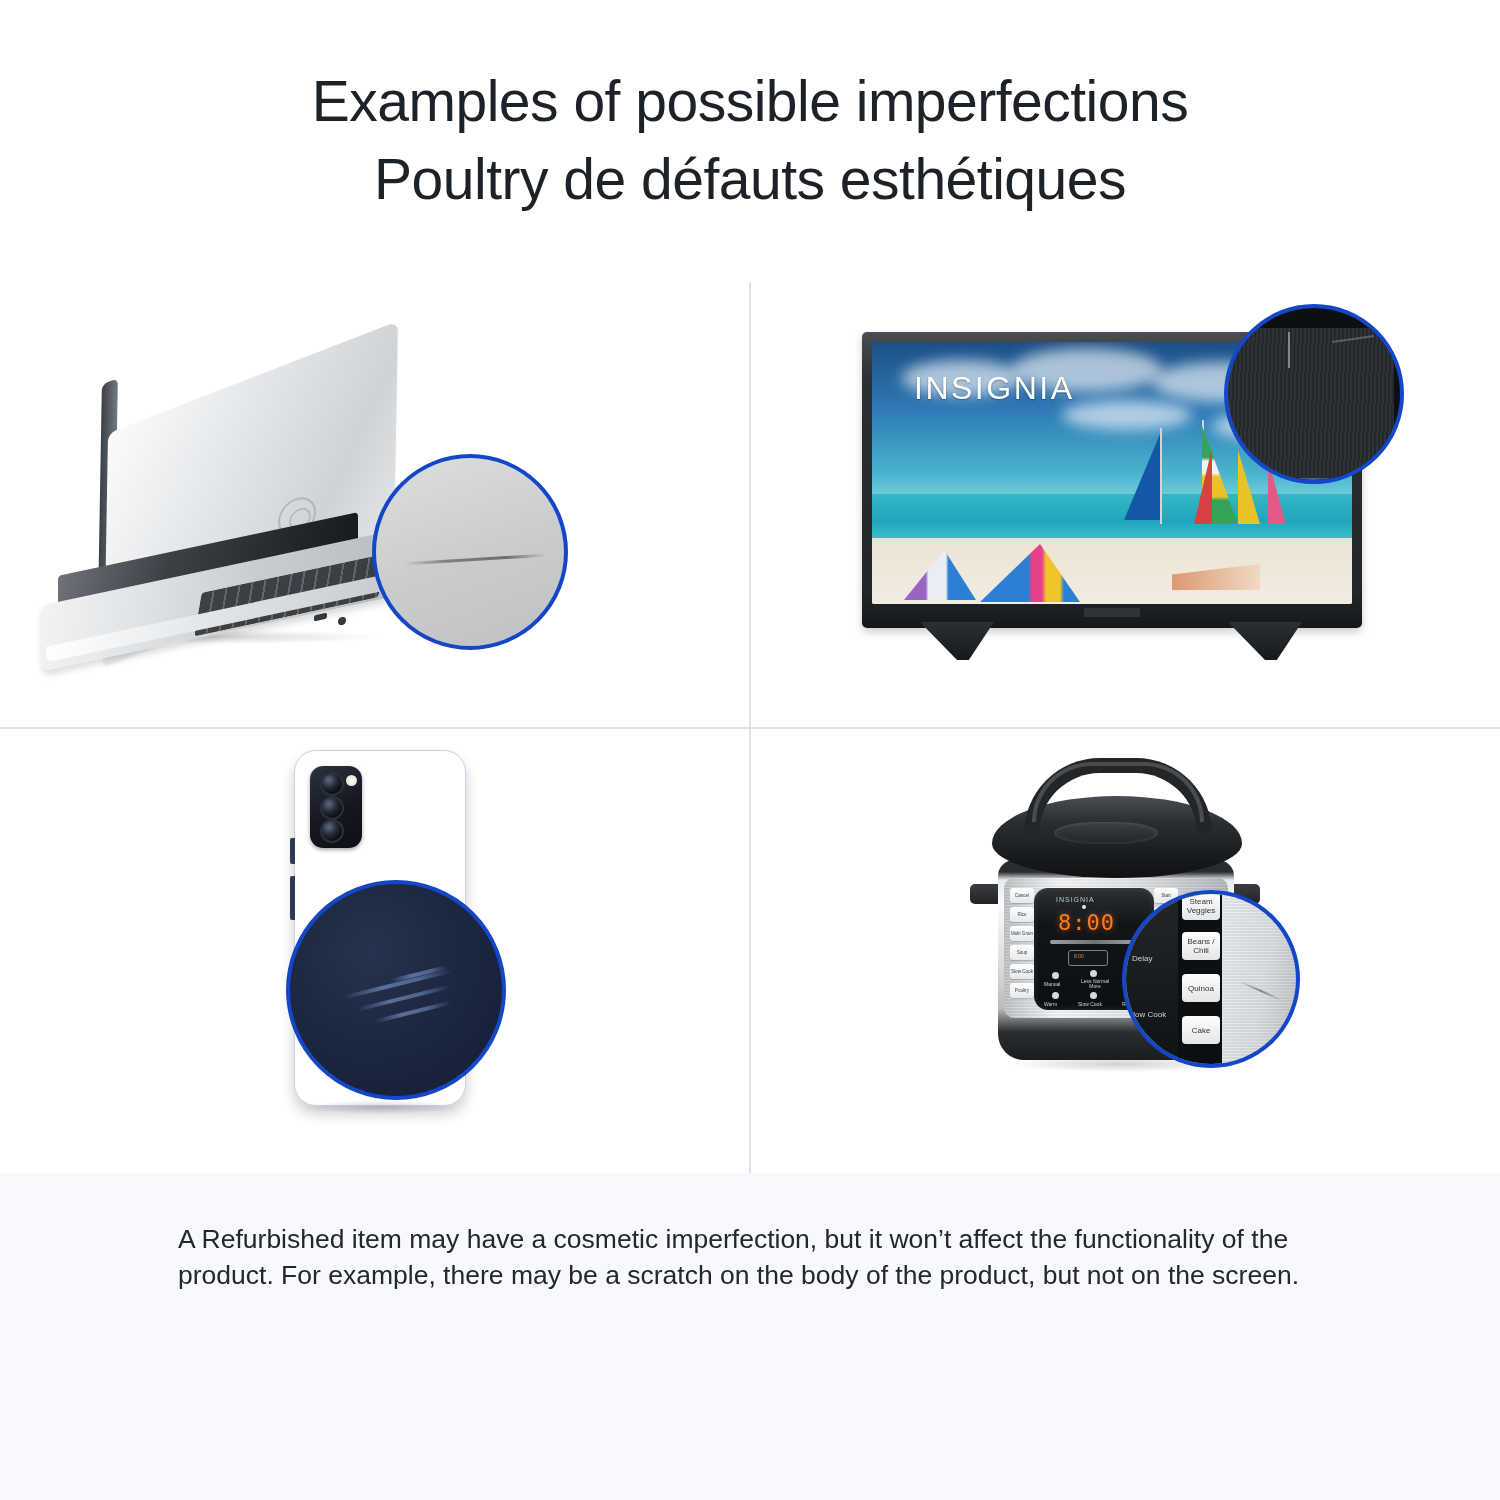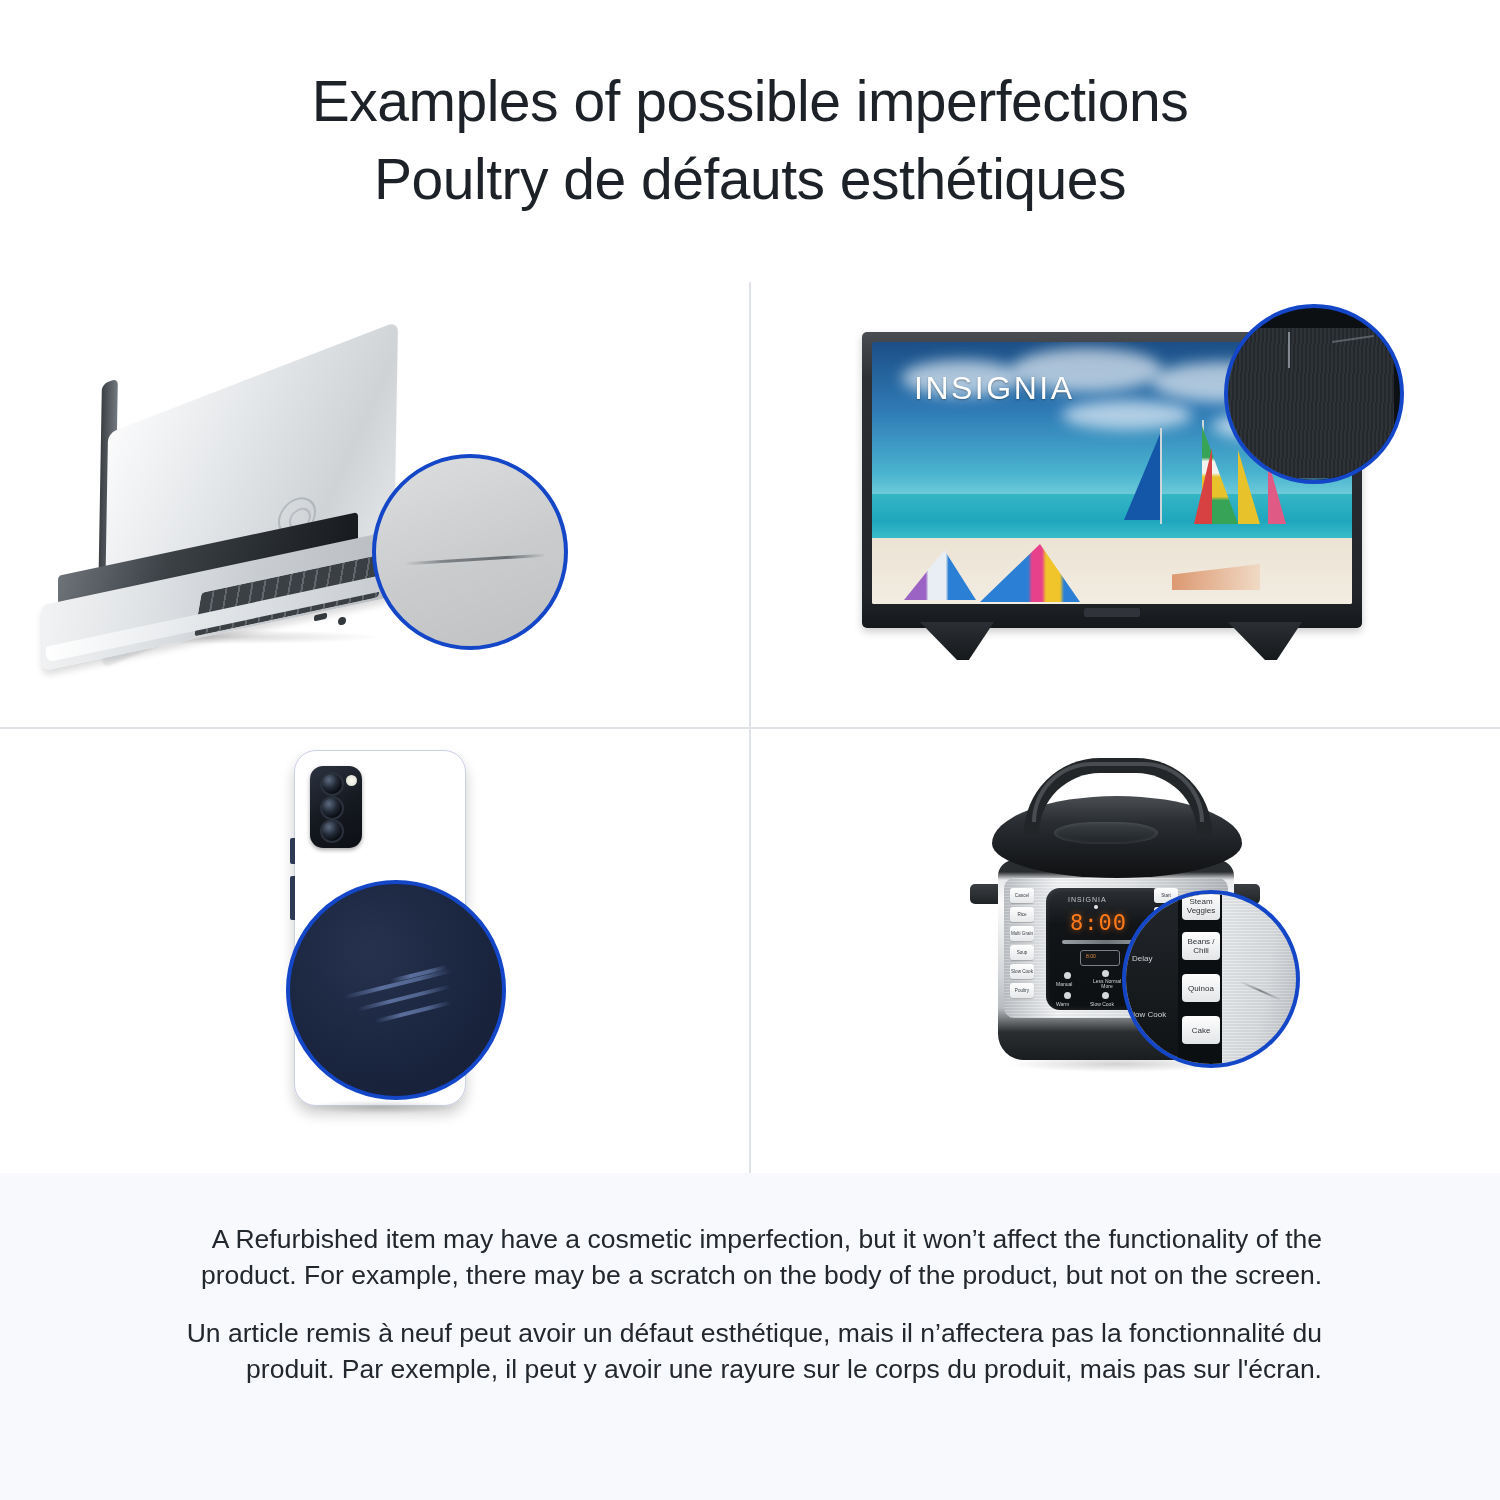--- a/index.html
+++ b/index.html
@@ -239,21 +239,21 @@
     background: linear-gradient(180deg,#2a2d30 0%,#2a2d30 6%, #e9eaec 10%, #fbfbfc 22%, #d2d5d8 58%, #b9bcbf 74%, #2b2e31 86%, #1a1d20 100%);
     border-radius: 16px 16px 26px 26px;
   }
   .pot-steel {
     position: absolute; left: 46px; top: 136px; width: 224px; height: 140px;
     background: repeating-linear-gradient(180deg, rgba(255,255,255,.25) 0px, rgba(255,255,255,.25) 1px, rgba(190,194,198,.18) 1px, rgba(190,194,198,.18) 3px),
                 linear-gradient(90deg,#b5b9bd,#f3f4f5 24%,#dfe1e3 56%,#a8acb0 100%);
     border-radius: 10px;
   }
   .panel {
-    position: absolute; left: 88px; top: 146px; width: 120px; height: 122px;
+    position: absolute; left: 76px; top: 146px; width: 120px; height: 122px;
     background: linear-gradient(180deg,#2c3034,#121518 30%,#0d1012 100%);
     border-radius: 14px;
     box-shadow: inset 0 0 6px rgba(255,255,255,.12);
   }
   .panel-brand {
     position: absolute; left: 22px; top: 8px; color: #c4c8cc; font-size: 7px; letter-spacing: 1px;
   }
   .led {
     position: absolute; left: 24px; top: 24px; width: 58px; height: 22px;
     color: #ff7a18; font-family: "DejaVu Sans Mono", monospace; font-size: 22px;
@@ -348,21 +348,21 @@
     position: absolute; left: 112px; top: 96px; width: 46px; height: 2px;
     background: linear-gradient(90deg, rgba(90,95,100,0), rgba(88,94,100,.7), rgba(90,95,100,0));
     transform: rotate(24deg);
   }
 
   
   .caption {
     position: absolute; left: 0; top: 1173px; width: 1500px; height: 327px;
     background: #f8f9fc;
     padding: 48px 178px 0 178px;
-    text-align: right;
+    text-align: left;
   }
   .caption p {
     color: #23282e;
     font-size: 26.5px;
     line-height: 36px;
     font-weight: 400;
   }
   .caption p + p { margin-top: 22px; }
 </style>
 </head>
@@ -559,16 +559,15 @@
           <div class="m-lbl m-l1">Delay</div>
           <div class="m-lbl m-l2">Slow Cook</div>
           <div class="m-scratch"></div>
         </div>
       </div>
     </div>
   </div>
 
   <div class="caption">
     <p>A Refurbished item may have a cosmetic imperfection, but it won’t affect the functionality of the product. For example, there may be a scratch on the body of the product, but not on the screen.</p>
-    <p>Un article remis à neuf peut avoir un défaut esthétique, mais il n’affectera pas la fonctionnalité du produit. Par exemple, il peut y avoir une rayure sur le corps du produit, mais pas sur l'écran.</p>
   </div>
 
 </div>
 
 </body></html>

